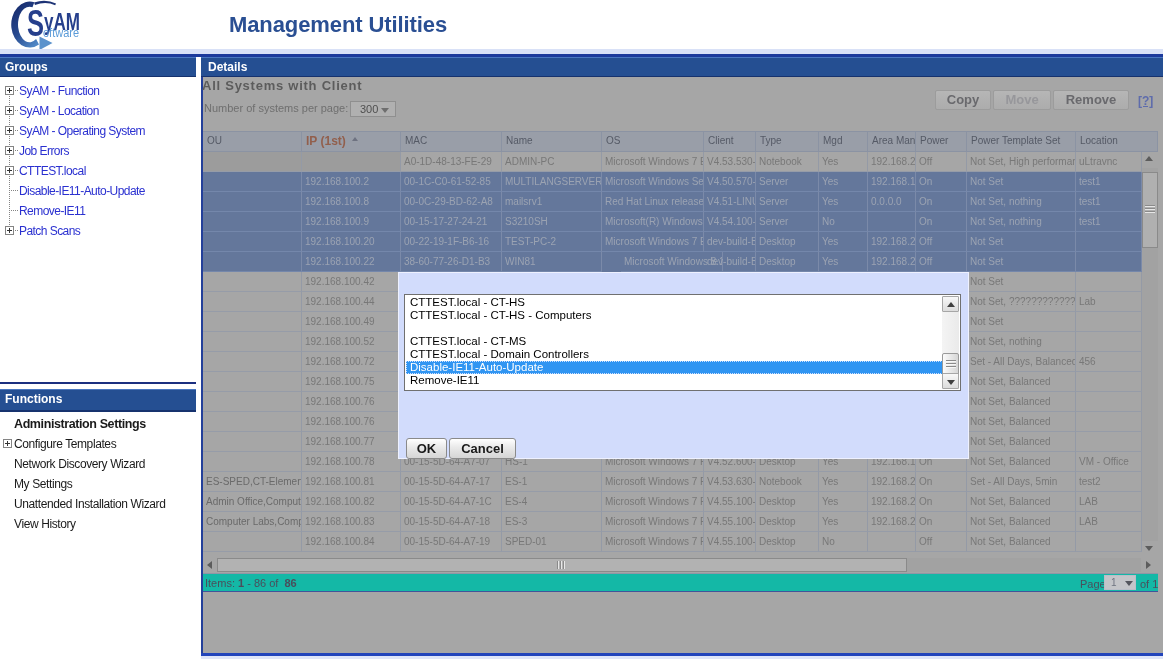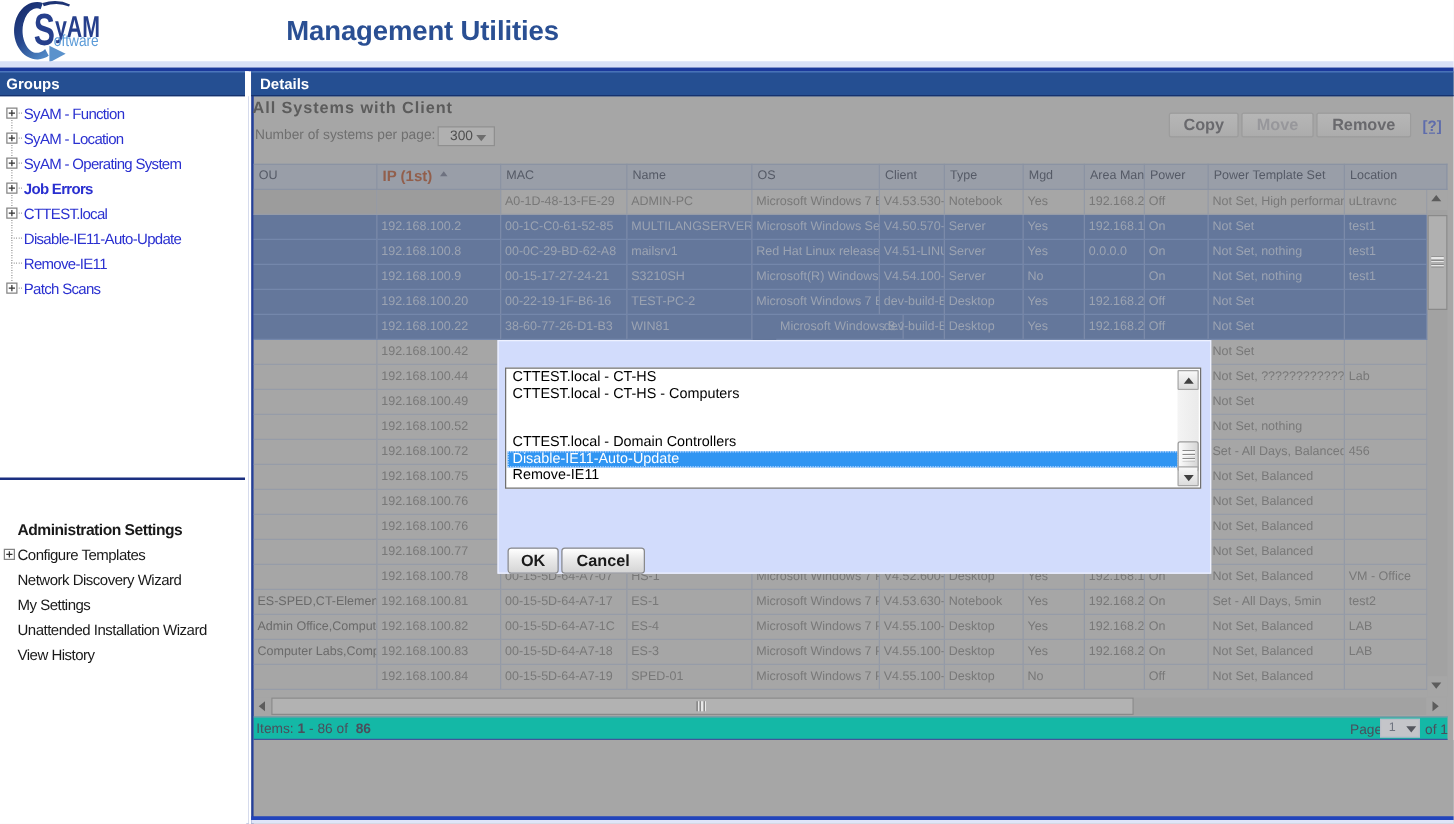--- a/index.html
+++ b/index.html
@@ -106,33 +106,34 @@
       <div class="pbox" style="top:29px;"></div>
       <div class="titem" style="top:27px;">SyAM - Function</div>
       <div class="doth" style="left:9px;top:53px;width:9px;"></div>
       <div class="pbox" style="top:49px;"></div>
       <div class="titem" style="top:47px;">SyAM - Location</div>
       <div class="doth" style="left:9px;top:73px;width:9px;"></div>
       <div class="pbox" style="top:69px;"></div>
       <div class="titem" style="top:67px;">SyAM - Operating System</div>
       <div class="doth" style="left:9px;top:93px;width:9px;"></div>
       <div class="pbox" style="top:89px;"></div>
-      <div class="titem" style="top:87px;font-weight:bold;">Job Errors</div>
+      <div class="titem" style="top:87px;">Job Errors</div>
       <div class="doth" style="left:9px;top:113px;width:9px;"></div>
       <div class="pbox" style="top:109px;"></div>
       <div class="titem" style="top:107px;">CTTEST.local</div>
       <div class="doth" style="left:9px;top:133px;width:9px;"></div>
       <div class="titem" style="top:127px;">Disable-IE11-Auto-Update</div>
       <div class="doth" style="left:9px;top:153px;width:9px;"></div>
       <div class="titem" style="top:147px;">Remove-IE11</div>
       <div class="doth" style="left:9px;top:173px;width:9px;"></div>
       <div class="pbox" style="top:169px;"></div>
       <div class="titem" style="top:167px;">Patch Scans</div>
     </div>
   <div class="abs" id="gline"></div>
+  <div class="abs barhdr" id="fnbar">Functions</div>
   <div class="abs" id="flist">
       <div class="fitem" style="top:360px;font-weight:bold;font-size:12.5px;">Administration Settings</div>
       <div class="pbox" style="left:3px;top:382px;"></div>
       <div class="fitem" style="top:380px;">Configure Templates</div>
       <div class="fitem" style="top:400px;">Network Discovery Wizard</div>
       <div class="fitem" style="top:420px;">My Settings</div>
       <div class="fitem" style="top:440px;">Unattended Installation Wizard</div>
       <div class="fitem" style="top:460px;">View History</div>
     </div>
 </div>
@@ -468,20 +469,21 @@
   </div>
   <div class="abs" id="below"></div>
   <div class="abs" id="bline"></div>
   <div class="abs" id="bstrip"></div>
 </div>
 
 <div class="abs" id="modal">
   <div class="abs" id="lbox">
     <div class="litem" style="top:1px;">CTTEST.local - CT-HS</div>
     <div class="litem" style="top:14px;">CTTEST.local - CT-HS - Computers</div>
+    <div class="litem" style="top:40px;">CTTEST.local - CT-MS</div>
     <div class="litem" style="top:53px;">CTTEST.local - Domain Controllers</div>
     <div class="litem" id="lsel" style="top:66px;">Disable-IE11-Auto-Update</div>
     <div class="litem" style="top:79px;">Remove-IE11</div>
     <div id="lsb">
       <div class="lsbtn" style="top:0;">
           <span class="ar" style="left:4px;top:5px;border-bottom:5px solid #404040;border-top:none;"></span>
         </div>
       <div id="lthumb" class="grip"></div>
       <div class="lsbtn" style="bottom:0;">
           <span class="ar" style="left:4px;top:6px;border-top:5px solid #404040;border-bottom:none;"></span>

